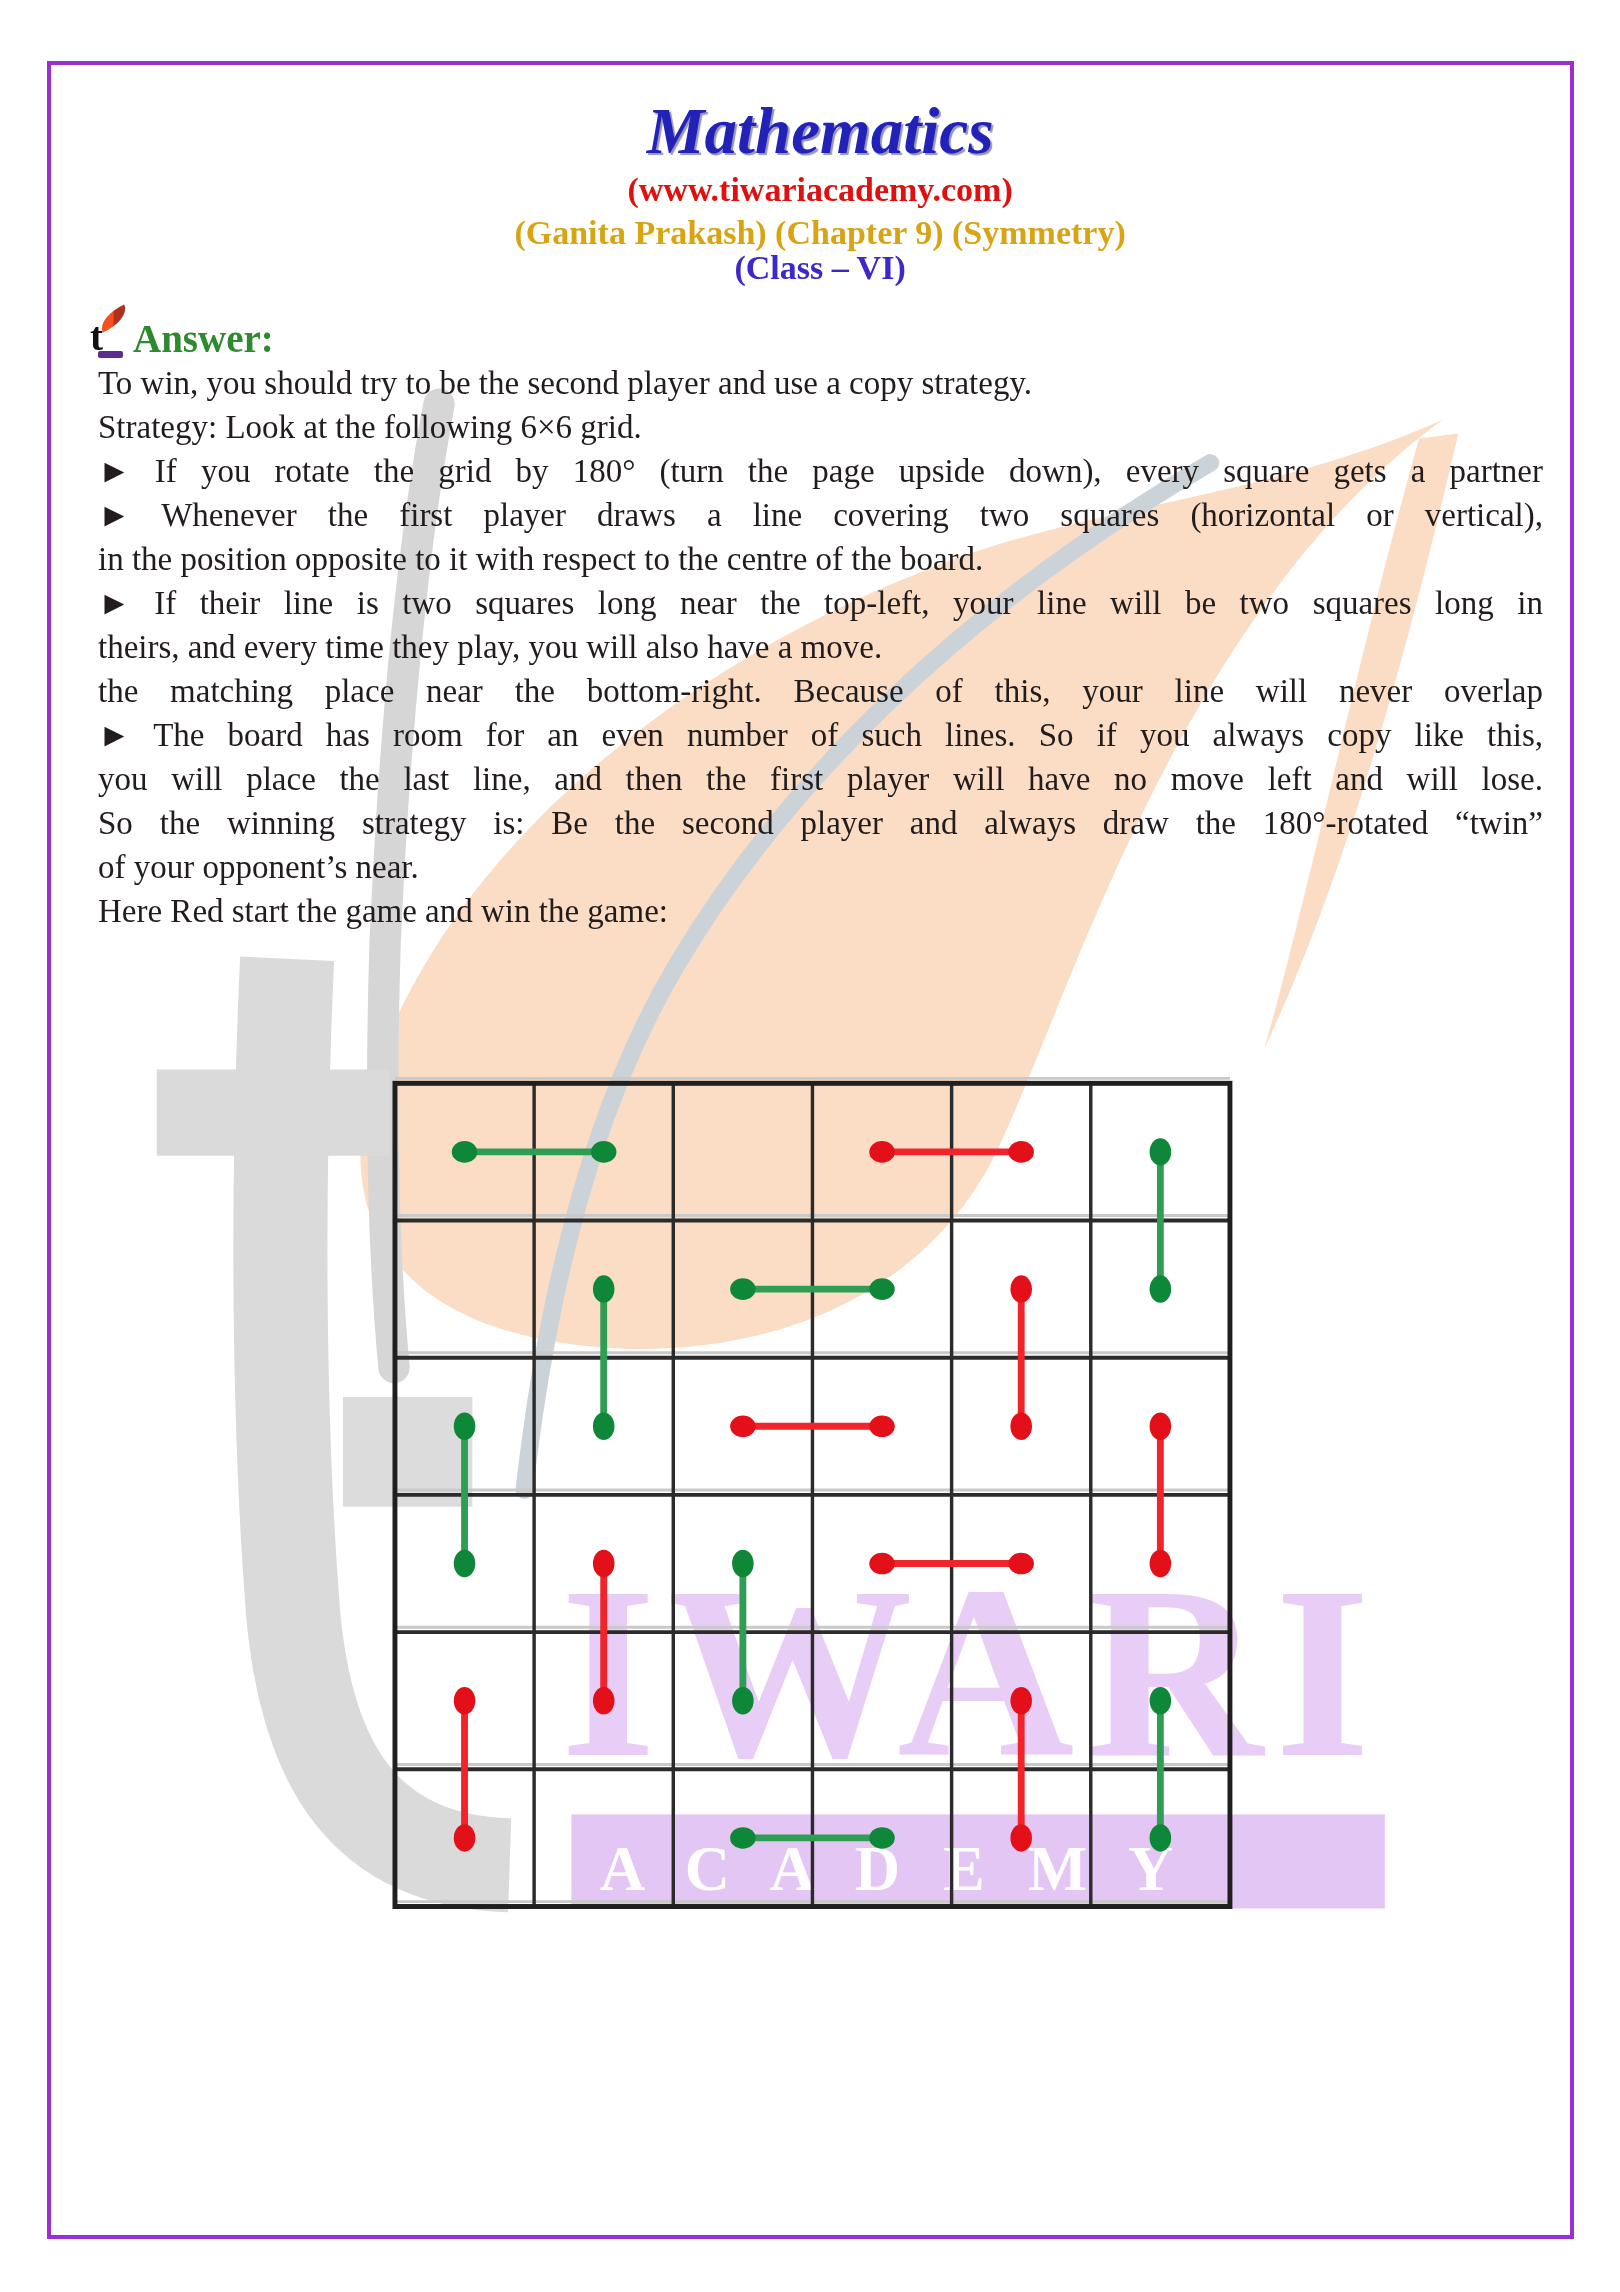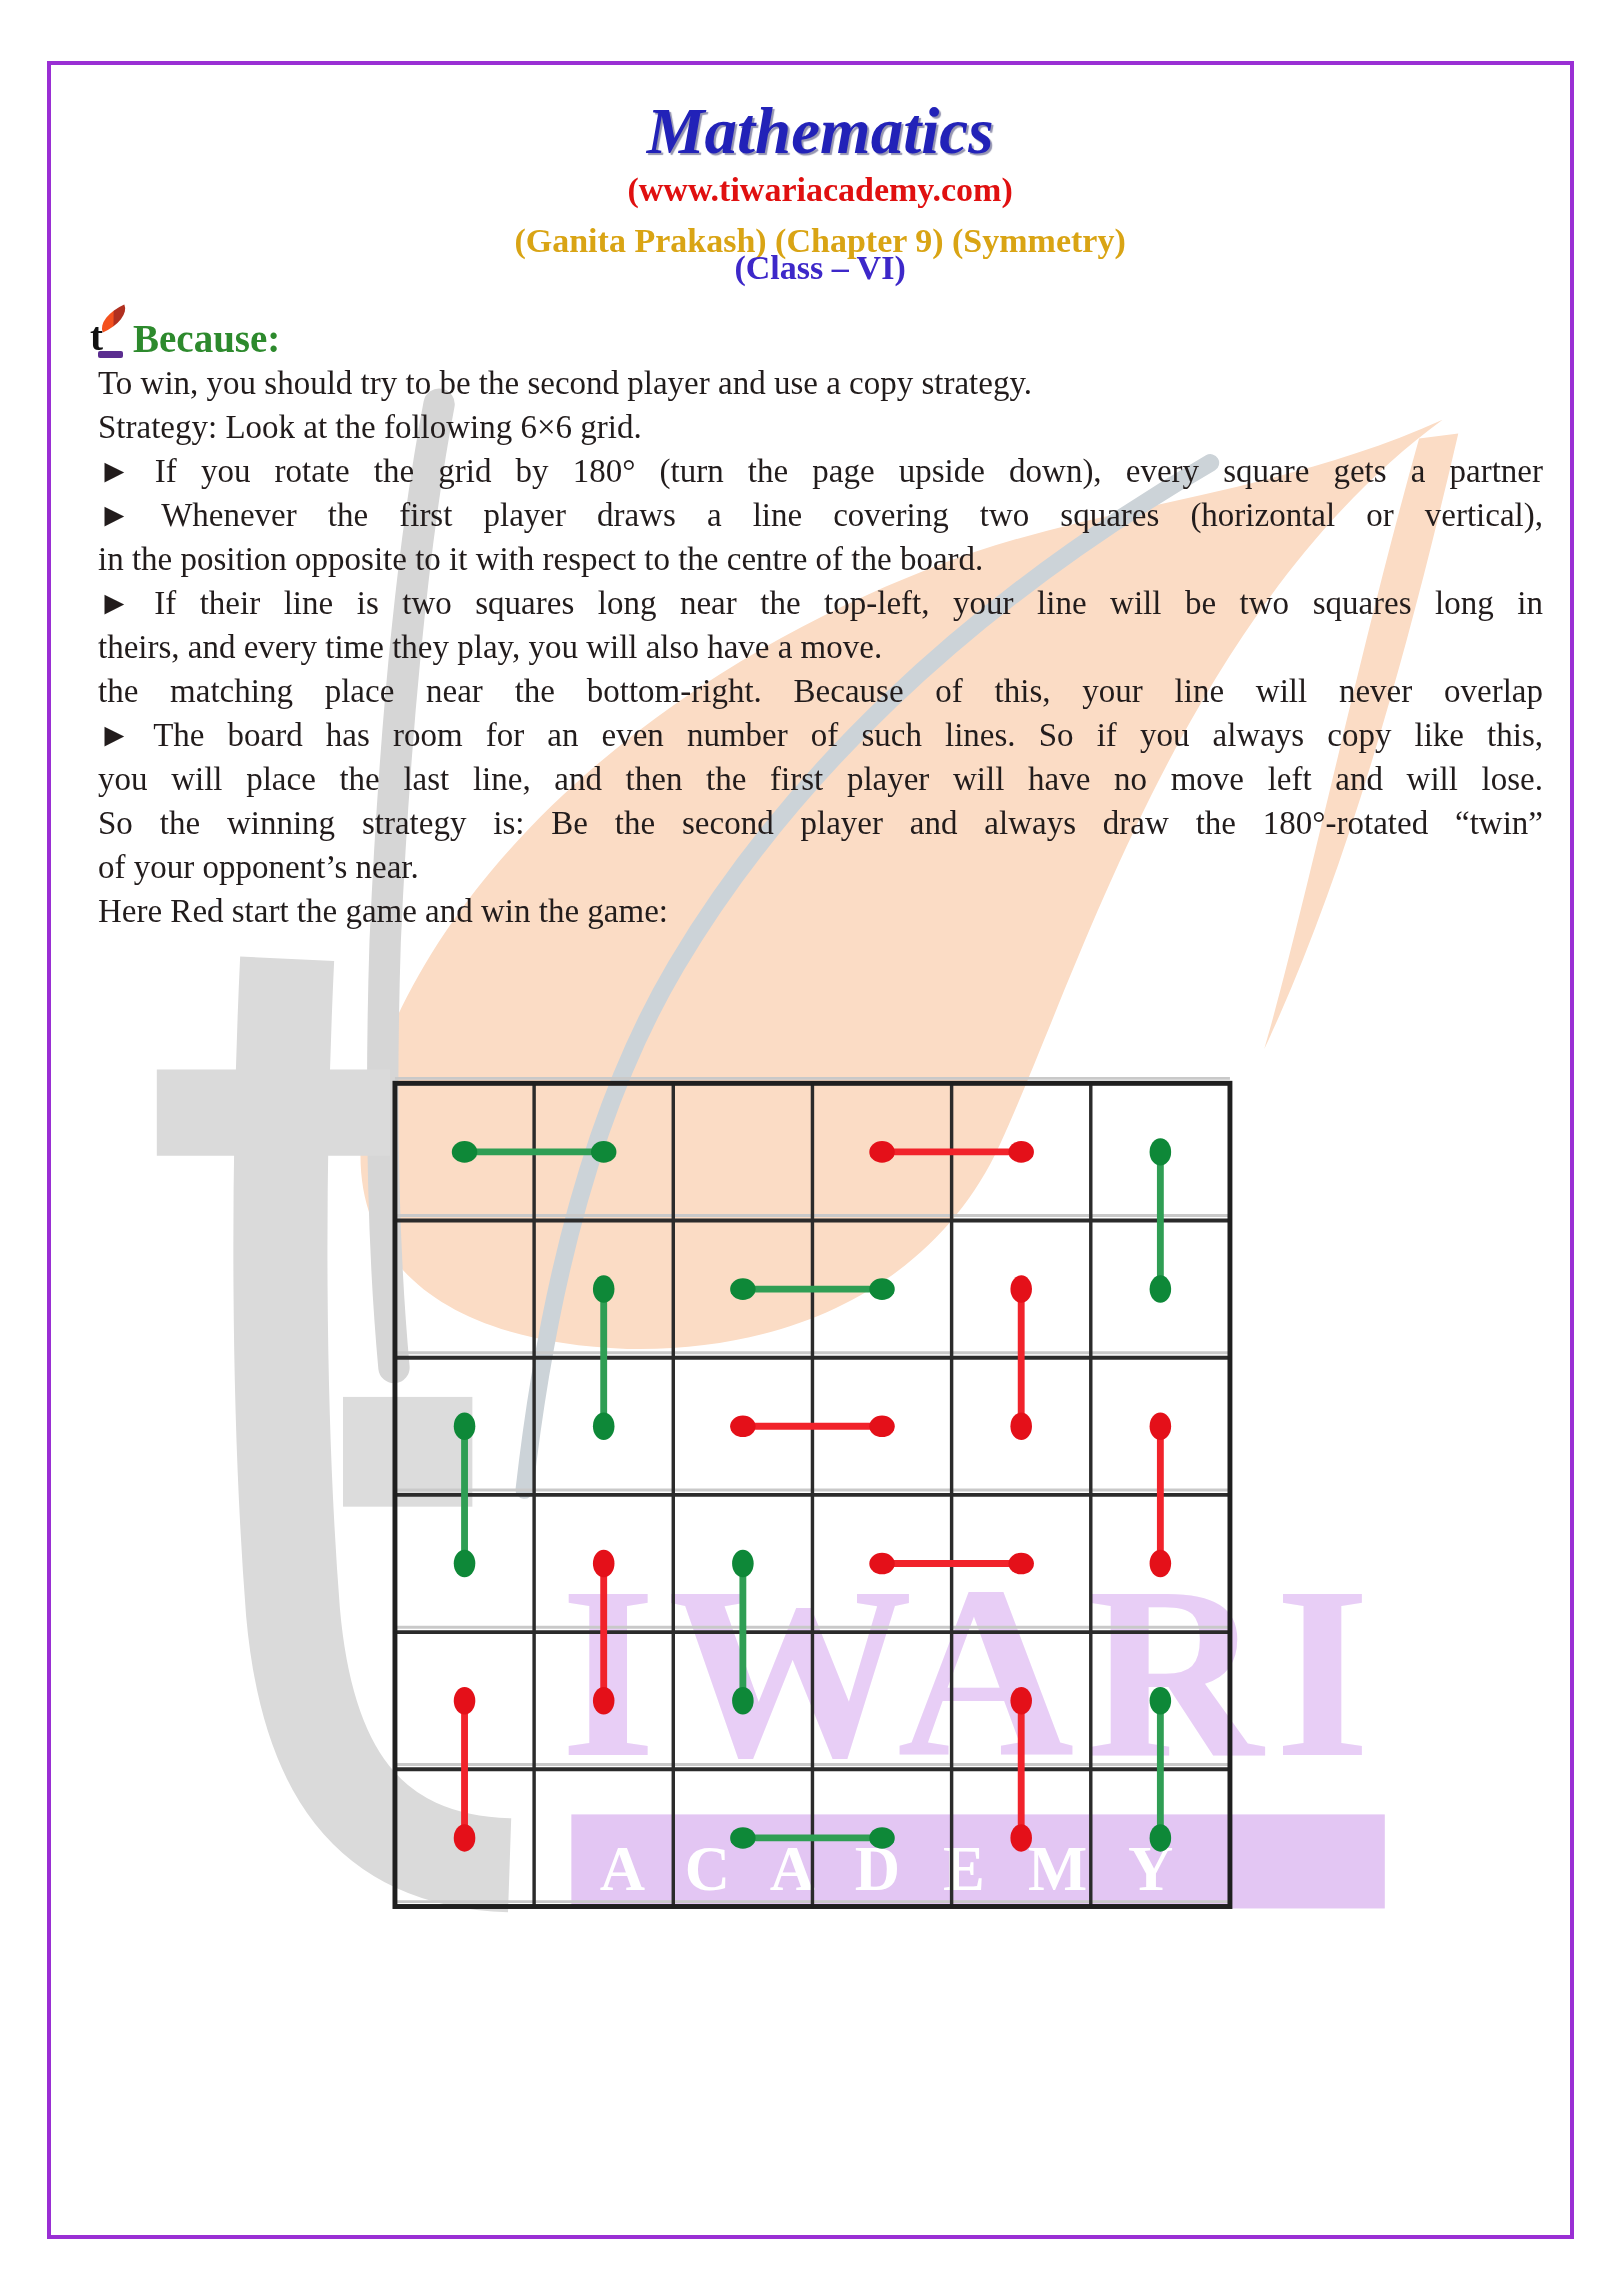--- a/index.html
+++ b/index.html
@@ -15,21 +15,21 @@
     border:4.9px solid #9a2fd4; z-index:3; pointer-events:none;
   }
   .header { position:absolute; left:19.6px; top:0; width:1601px; text-align:center; z-index:2; }
   .title {
     position:absolute; left:0; top:86px; width:100%;
     font-size:65px; font-weight:bold; font-style:italic; color:#2222b8;
     text-shadow:2px 2px 1px rgba(20,20,80,0.45);
     margin-top:8px;
   }
   .site-line { position:absolute; left:0; top:171px; width:100%; font-size:34px; font-weight:bold; color:#e01010; }
-  .book-line { position:absolute; left:0; top:222px; width:100%; font-size:34px; font-weight:bold; color:#d9a414; }
+  .book-line { position:absolute; left:0; top:214px; width:100%; font-size:34px; font-weight:bold; color:#d9a414; }
   .class-line { position:absolute; left:0; top:249px; width:100%; font-size:34px; font-weight:bold; color:#3d28c9; }
   .answer-row { position:absolute; left:90px; top:306px; height:55px; display:flex; align-items:flex-end; z-index:2; }
   .logo { position:relative; width:41px; height:53px; }
   .logo .leaf {
     position:absolute; left:7.8px; top:2px; width:31px; height:16.7px;
     background:linear-gradient(115deg,#f4511e 48%, #b03020 52%);
     border-radius:100% 0 100% 0; transform:rotate(-24deg);
   }
   .logo .tee {
     position:absolute; left:0px; top:5.9px;
@@ -184,21 +184,21 @@
     <div class="book-line">(Ganita Prakash) (Chapter 9) (Symmetry)</div>
     <div class="class-line">(Class – VI)</div>
   </div>
 
   <div class="answer-row">
     <div class="logo">
       <span class="leaf"></span>
       <span class="tee">t</span>
       <span class="ubar"></span>
     </div>
-    <div class="answer-label">Because:</div>
+    <div class="answer-label">Answer:</div>
   </div>
 
   <div class="bodytext" id="bodytext">
       <div class="line">To win, you should try to be the second player and use a copy strategy.</div>
       <div class="line">Strategy: Look at the following 6×6 grid.</div>
       <div class="line fill">► If you rotate the grid by 180° (turn the page upside down), every square gets a partner</div>
       <div class="line fill">► Whenever the first player draws a line covering two squares (horizontal or vertical),</div>
       <div class="line">in the position opposite to it with respect to the centre of the board.</div>
       <div class="line fill">► If their line is two squares long near the top-left, your line will be two squares long in</div>
       <div class="line">theirs, and every time they play, you will also have a move.</div>

